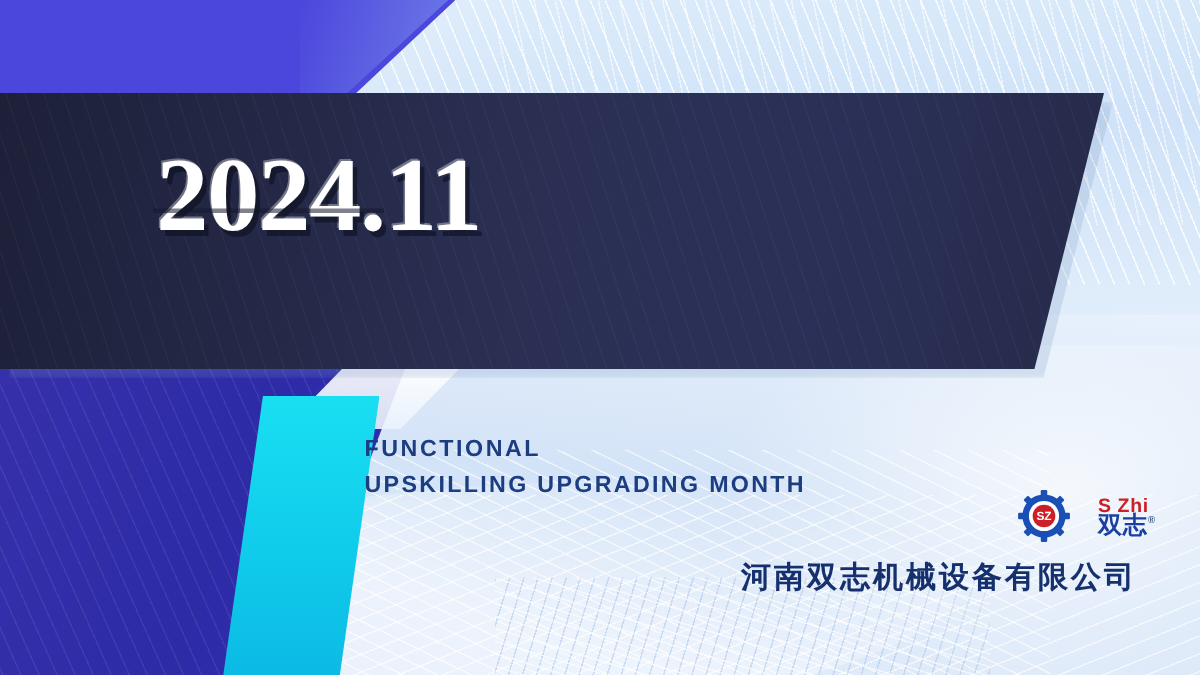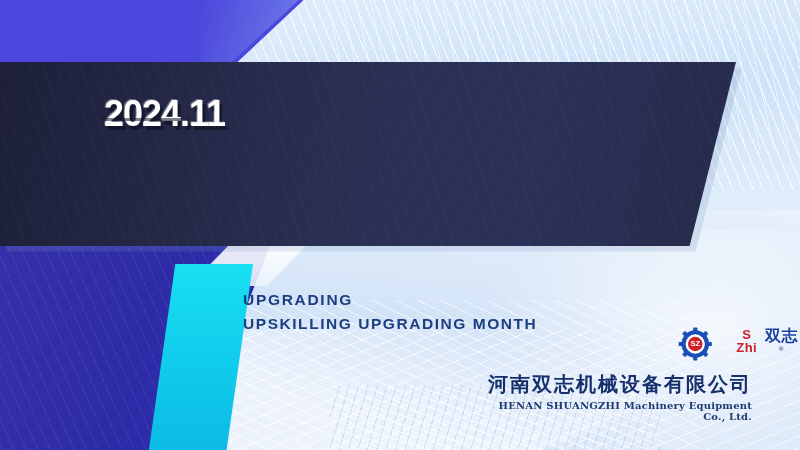--- a/index.html
+++ b/index.html
@@ -117,22 +117,22 @@
   .banner-inner{
     position:absolute; left:0; top:62px; width:736px; height:184px;
     clip-path:polygon(0 0, 100% 0, 93.7% 100%, 0 100%);
     background:repeating-linear-gradient(72deg, rgba(255,255,255,.028) 0px, rgba(255,255,255,.028) 1px, rgba(255,255,255,0) 1px, rgba(255,255,255,0) 12px);
   }
 
   .headline-row{
     position:absolute; left:104px; top:96px; display:flex; align-items:flex-end; gap:22px;
   }
   .year{
-    font-family:Liberation Sans, sans-serif;
-    font-size:36px; font-weight:700; color:#ffffff; letter-spacing:-1px;
+    font-family:Liberation Serif, serif;
+    font-size:70px; font-weight:700; color:#ffffff; letter-spacing:-1px;
     line-height:1; position:relative;
     text-shadow: 3px 4px 0 rgba(10,12,26,.55), -1px -1px 0 rgba(255,255,255,.35);
   }
   .year .strike{
     position:absolute; left:-2px; right:30%; top:62%; height:3px;
     background:rgba(20,24,44,.55); transform:rotate(0deg);
   }
   .skill{
     font-size:31px; font-weight:700; color:#f2f4fb; letter-spacing:3.2px;
     line-height:1; padding-bottom:5px;
@@ -151,32 +151,32 @@
     position:absolute; left:243px; top:288px;
     color:#1c3d80; font-size:15.5px; font-weight:700; letter-spacing:1.7px; line-height:1.55;
   }
   .subtitle .l2{ letter-spacing:1.55px; }
 
   
   .logo-wrap{
     position:absolute; left:678px; top:326px; display:flex; align-items:center; gap:18px;
   }
   .gear{ width:36px; height:36px; display:block; }
-  .logo-text{ display:flex; flex-direction:row; line-height:1;text-align:center; }
+  .logo-text{ display:flex; flex-direction:column; line-height:1; }
   .logo-en{
     color:#cc2026; font-size:13px; font-weight:700; letter-spacing:.4px;
   }
   .logo-cn{
     color:#1a3fa0; font-size:16px; font-weight:700; letter-spacing:.5px;
     font-family:Liberation Serif, serif;
   }
   .logo-cn sup{ font-size:7px; color:#33507f; vertical-align:super; }
 
   .company{
-    position:absolute; right:48px; top:372px; text-align:right; width:270px;
+    position:absolute; right:36px; top:372px; text-align:left; width:270px;
   }
   .company-cn{
     font-family:"DejaVu Serif","Liberation Serif",serif;
     color:#16306e; font-size:20px; font-weight:700; letter-spacing:2px; line-height:1.2;
   }
   .company-en{
     font-family:"DejaVu Serif","Liberation Serif",serif;
     color:#1d3a73; font-size:10px; font-weight:700; letter-spacing:.2px; margin-top:4px;
   }
 </style>
@@ -212,21 +212,21 @@
 
   <div class="headline-row">
     <div class="year">
       <span>2024.11</span>
       <span class="strike"></span>
     </div>
   </div>
 
 
   <div class="subtitle">
-    <div class="l1">UPGRADING</div>
+    <div class="l1">FUNCTIONAL</div>
     <div class="l2">UPSKILLING UPGRADING MONTH</div>
   </div>
 
   <div class="logo-wrap">
     <svg class="gear" viewBox="0 0 100 100">
       <g fill="#1a4fb5">
         <circle cx="50" cy="50" r="40"></circle>
         <g>
           <rect x="44" y="2" width="12" height="16" rx="2"></rect>
           <rect x="44" y="82" width="12" height="16" rx="2"></rect>
@@ -243,16 +243,15 @@
       <text x="50" y="57" text-anchor="middle" font-size="22" font-weight="bold" fill="#ffffff" font-family="Liberation Sans, sans-serif">SZ</text>
     </svg>
     <div class="logo-text">
       <span class="logo-en">S Zhi</span>
       <span class="logo-cn"><span>双志</span><sup>®</sup></span>
     </div>
   </div>
 
   <div class="company">
     <div class="company-cn">河南双志机械设备有限公司</div>
-    <div class="company-en">HENAN SHUANGZHI Machinery Equipment Co., Ltd.</div>
   </div>
 
 </div>
 
 </body></html>

